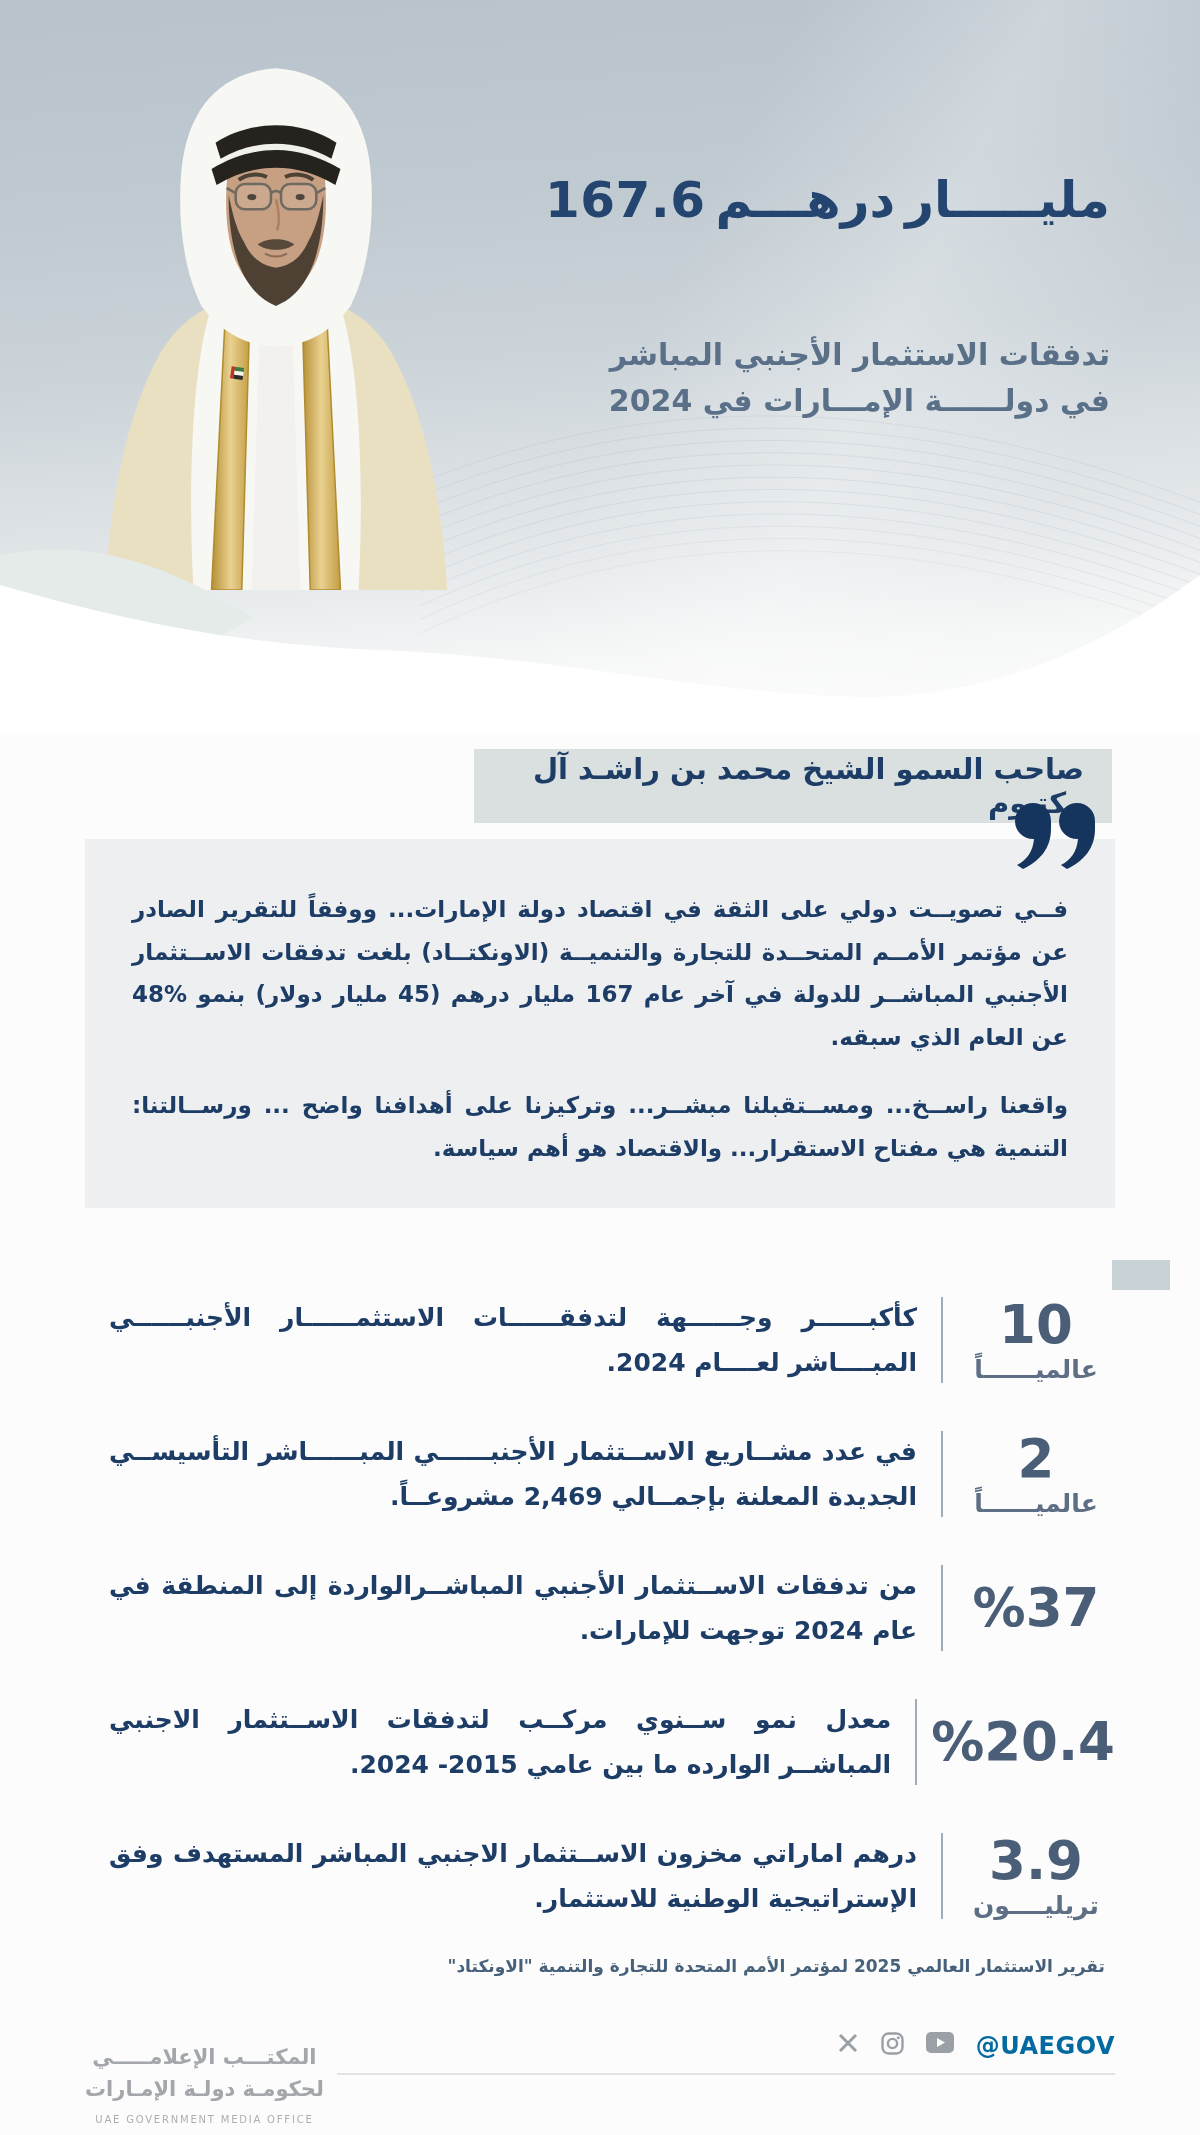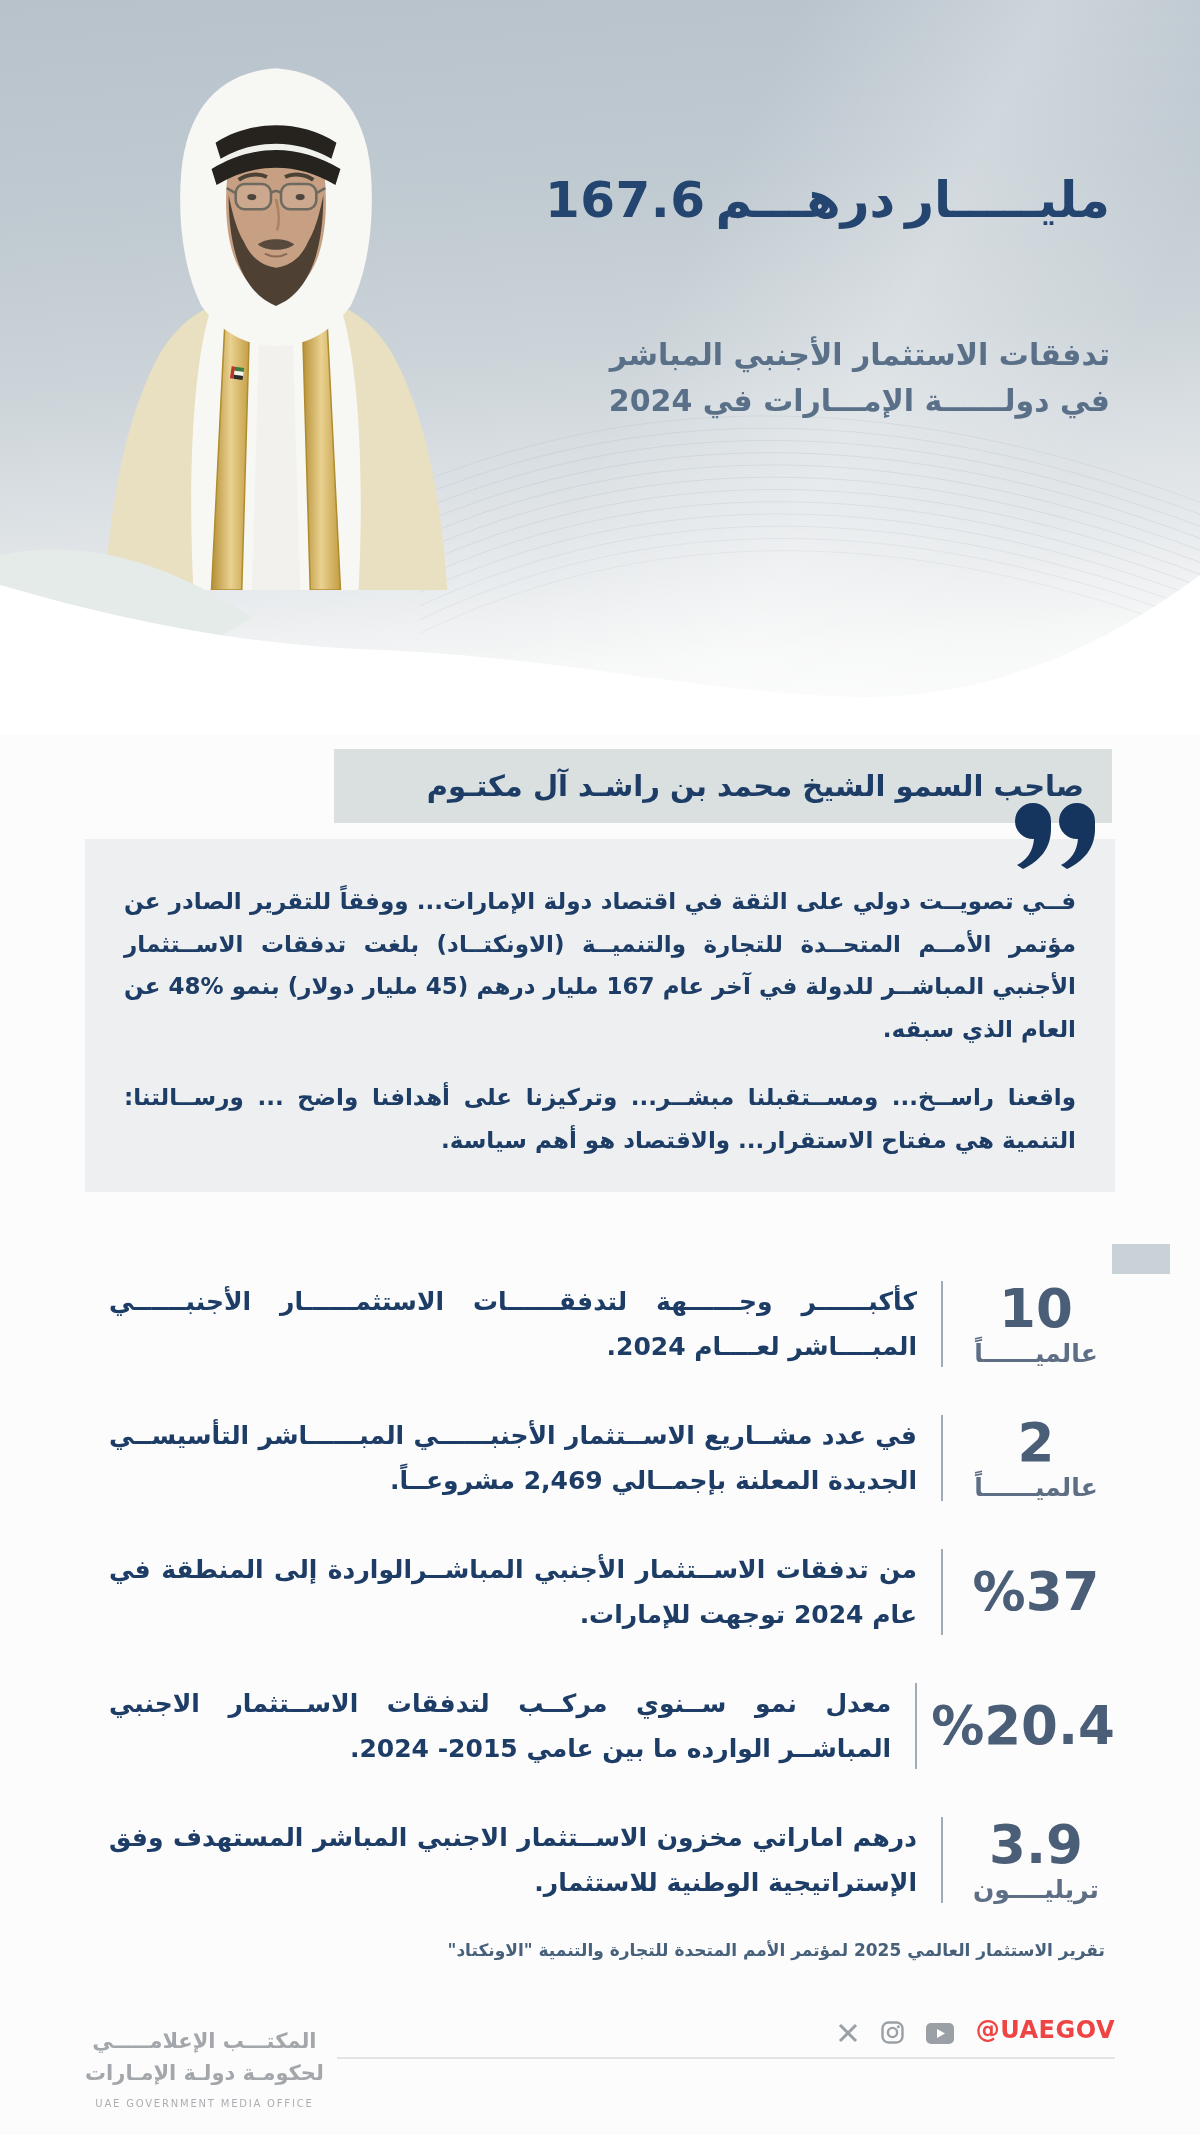--- a/index.html
+++ b/index.html
@@ -25,30 +25,30 @@
   .hero-text { position:absolute; top:172px; right:90px; text-align:right; }
   .headline {
     display:flex; direction:ltr; justify-content:flex-end; align-items:center; gap:10px;
     color:#24456f; font-weight:bold; font-size:50px; line-height:1.15; letter-spacing:.5px;
   }
   .subtitle { margin-top:102px; direction:rtl; color:#5a7088; font-size:30px; font-weight:bold; line-height:1.55; }
   .wave { position:absolute; left:0; bottom:-2px; width:100%; height:212px; }
 
   
   .name-banner {
-    width:778px; height:74px; margin:14px 88px 0 auto;
+    width:638px; height:74px; margin:14px 88px 0 auto;
     background:#d9e0df; display:flex; align-items:center;
     direction:rtl; padding:0 28px;
   }
   .name-banner span { color:#1d3d66; font-size:29px; font-weight:bold; }
   .quote-wrap { position:relative; margin:16px 85px 0; }
   .quote-mark { position:absolute; top:-36px; right:16px; width:84px; height:66px; }
   .quote-panel { background:#edeff0; padding:40px 38px 30px; direction:rtl; }
   .quote-panel p {
-    margin:1px; color:#1d3d66; font-size:23px; font-weight:bold;
+    margin:9px; color:#1d3d66; font-size:23px; font-weight:bold;
     line-height:1.85; text-align:justify;
   }
   .quote-panel p + p { margin-top:26px; }
 
   
   .section-heading {
     position:relative; margin:42px 85px 0; direction:rtl;
     display:flex; align-items:center;
   }
   .section-tag { position:absolute; right:-55px; top:10px; width:58px; height:30px; background:#c9d2d7; }
@@ -67,21 +67,21 @@
   }
 
   .source { margin:20px 95px 0; direction:rtl; text-align:right; color:#47617b; font-size:17px; font-weight:bold; }
 
   
   .footer { margin:48px 85px 0; display:flex; justify-content:space-between; align-items:flex-start; }
   .media-office-logo { text-align:center; color:#a3a7ab; direction:rtl;margin-top:18px; }
   .media-office-logo .ar { font-size:21px; font-weight:bold; line-height:1.5; }
   .media-office-logo .en { direction:ltr; font-size:10px; letter-spacing:1.8px; margin-top:9px; color:#abafb3; }
   .social-col { width:778px; display:flex; flex-direction:column; align-items:flex-end; margin-top:8px; }
-  .social-row { display:flex; align-items:flex-end; gap:22px; color:#ef4444; }
+  .social-row { display:flex; align-items:flex-start; gap:22px; color:#0369a1; }
   .social-handle { font-size:24px; font-weight:bold; letter-spacing:.5px; }
   .social-row svg { display:block; }
   .social-line { width:100%; height:2px; background:#e2e3e4; margin-top:13px; }
 </style>
 </head>
 <body>
 
 <section class="hero">
   <div class="hero-sheen"></div>
 

